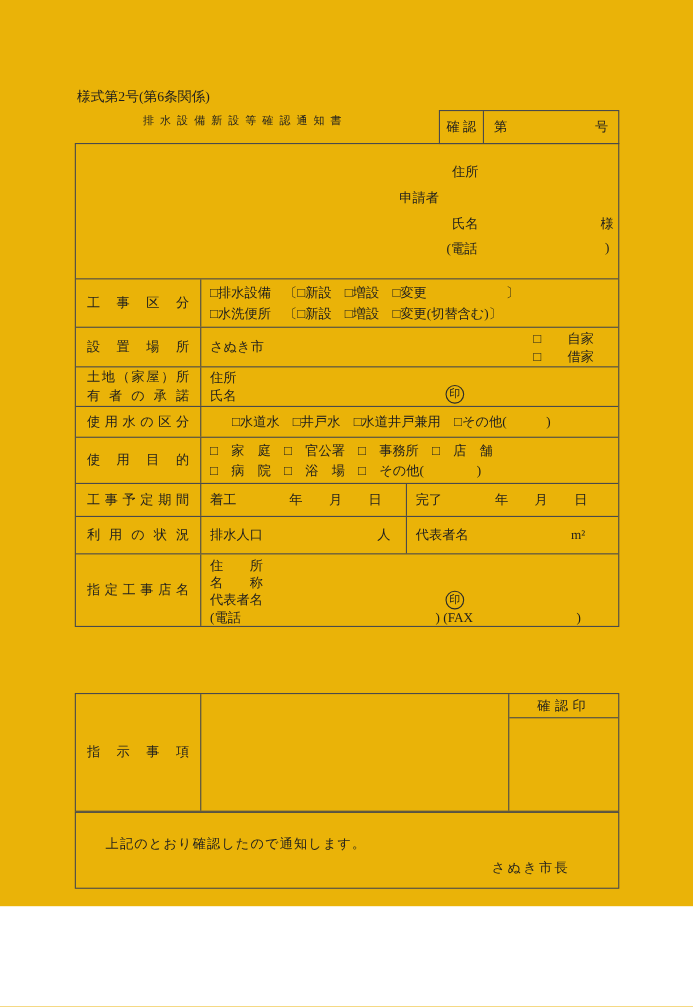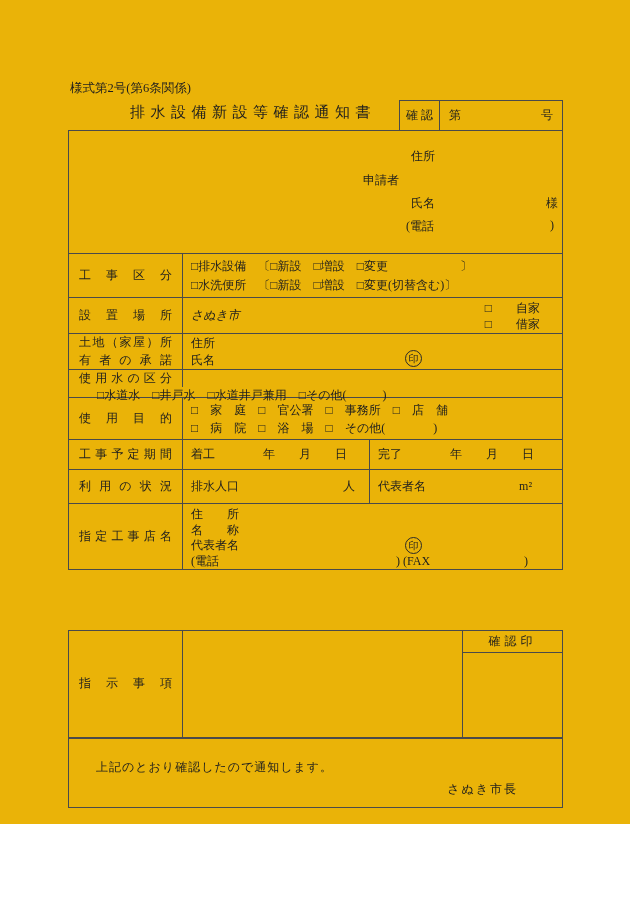--- a/index.html
+++ b/index.html
@@ -2,21 +2,21 @@
 <html><head>
 <meta charset="utf-8">
 <style>
   html,body { margin:0; padding:0; background:#ffffff; }
   .page {
     position:relative; width:630px; height:824px; background:#eab308;
     font-family:"Liberation Serif","DejaVu Serif",serif;
     color:#1e1e1e; font-size:12px;
   }
   .form-no { position:absolute; left:70px; top:80px; font-size:12.5px; }
-  .doc-title { position:absolute; left:130px; top:103px; font-size:15px; letter-spacing:5.5px; }
+  .doc-title { position:absolute; left:130px; top:103px; font-size:10px; letter-spacing:5.5px; }
 
   .confirm-no-box {
     position:absolute; left:399px; top:100px; width:164px; height:31px;
     border:1px solid #4a4a4a; box-sizing:border-box; display:flex;
   }
   .confirm-no-box .c1 {
     width:40px; border-right:1px solid #4a4a4a; display:flex;
     align-items:center; justify-content:center; letter-spacing:3px; padding-left:3px;
     box-sizing:border-box;
   }
@@ -39,32 +39,32 @@
 
   .row-applicant { height:122px; position:relative; }
   .row-applicant span { position:absolute; white-space:nowrap; }
 
   .row-kouji { height:44px; }
   .lines-col { display:flex; flex-direction:column; justify-content:center; height:100%; padding:0 8px; box-sizing:border-box; }
   .row-kouji .lines-col { line-height:19px; }
 
   .row-setchi { height:36px; }
   .row-setchi .content-cell { display:flex; align-items:center; justify-content:space-between; }
-  .city { padding-left:8px;font-style:italic; }
+  .city { padding-left:8px; }
   .house-opts { display:flex; flex-direction:column; justify-content:center; padding-right:22px; line-height:16px; }
 
   .row-tochi { height:36px; }
   .row-tochi .lines-col { line-height:17px; }
   .seal {
     display:inline-flex; width:17px; height:17px; border:1.2px solid #2a2a2a; border-radius:50%;
     align-items:center; justify-content:center; font-size:10px; line-height:1; box-sizing:border-box;
   }
   .seal-abs { position:absolute; left:222px; }
 
-  .row-mizu { height:28px;flex-direction:column; }
+  .row-mizu { height:28px; }
   .row-mizu .content-cell { display:flex; align-items:center; padding-left:8px;margin-left:20px; }
 
   .row-mokuteki { height:42px; }
   .row-mokuteki .lines-col { line-height:18px; }
 
   .row-kikan { height:30px; }
   .split { display:flex; height:100%; }
   .sub1 { width:187px; min-width:187px; border-right:1px solid #4a4a4a; display:flex; align-items:center; padding-left:8px; box-sizing:border-box; }
   .sub2 { flex:1; display:flex; align-items:center; padding-left:8px; box-sizing:border-box; }
   .sub1.between { justify-content:space-between; padding-right:14px; }

